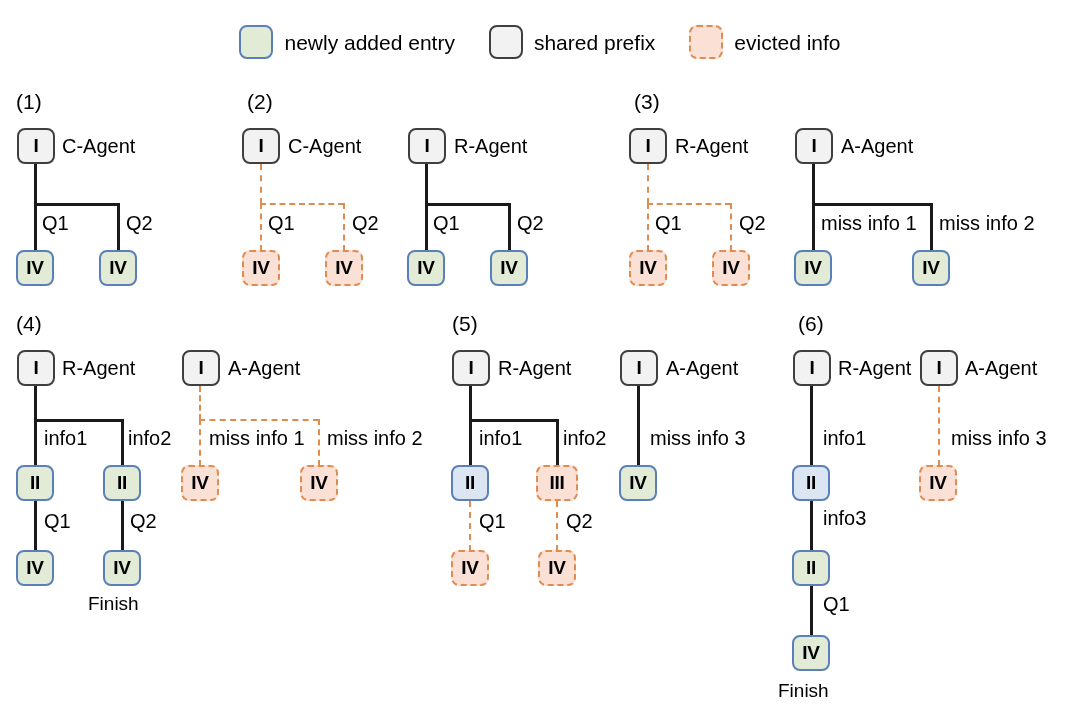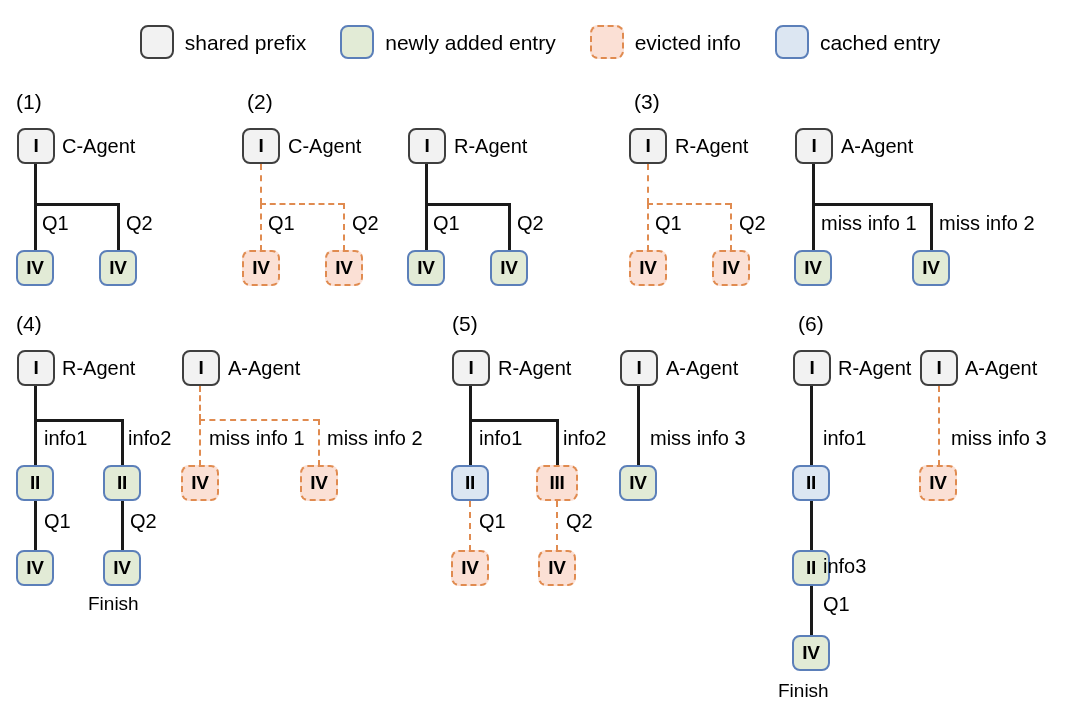--- a/index.html
+++ b/index.html
@@ -85,35 +85,31 @@
   .v-dash { width:0; border-left:2px dashed #e08b50; }
   .h-dash { height:0; border-top:2px dashed #e08b50; }
 </style>
 </head>
 <body>
 
 <div id="canvas">
 
   <div class="legend">
     <div class="legend-item">
+      <div class="legend-swatch t-new"></div>
+      <span class="legend-label">newly added entry</span>
+    </div>
+    <div class="legend-item">
       <div class="legend-swatch t-shared"></div>
       <span class="legend-label">shared prefix</span>
-    </div>
-    <div class="legend-item">
-      <div class="legend-swatch t-new"></div>
-      <span class="legend-label">newly added entry</span>
     </div>
     <div class="legend-item">
       <div class="legend-swatch t-evict"></div>
       <span class="legend-label">evicted info</span>
     </div>
-    <div class="legend-item">
-      <div class="legend-swatch t-cached"></div>
-      <span class="legend-label">cached entry</span>
-    </div>
   </div>
 
   <div class="lbl idx" style="left:16px; top:92px;">(1)</div>
 
   <div class="node t-shared" style="left:17px; top:128px;">I</div>
   <div class="lbl" style="left:62px; top:136px;">C-Agent</div>
 
   <div class="edge v-solid" style="left:34px; top:164px; height:40px;"></div>
 
   <div class="edge h-solid" style="left:34px; top:203px; width:84px;"></div>
@@ -266,21 +262,21 @@
 
   <div class="node t-shared" style="left:793px; top:350px;">I</div>
   <div class="lbl" style="left:838px; top:358px;">R-Agent</div>
 
   <div class="edge v-solid" style="left:810px; top:386px; height:80px;"></div>
   <div class="lbl" style="left:823px; top:428px;">info1</div>
 
   <div class="node t-cached" style="left:792px; top:465px;">II</div>
 
   <div class="edge v-solid" style="left:810px; top:501px; height:50px;"></div>
-  <div class="lbl" style="left:823px; top:508px;margin-top:48px;">info3</div>
+  <div class="lbl" style="left:823px; top:508px;">info3</div>
 
   <div class="node t-new" style="left:792px; top:550px;">II</div>
 
   <div class="edge v-solid" style="left:810px; top:586px; height:50px;"></div>
   <div class="lbl" style="left:823px; top:594px;">Q1</div>
 
   <div class="node t-new" style="left:792px; top:635px;">IV</div>
 
   <div class="lbl small" style="left:778px; top:681px;">Finish</div>
 

